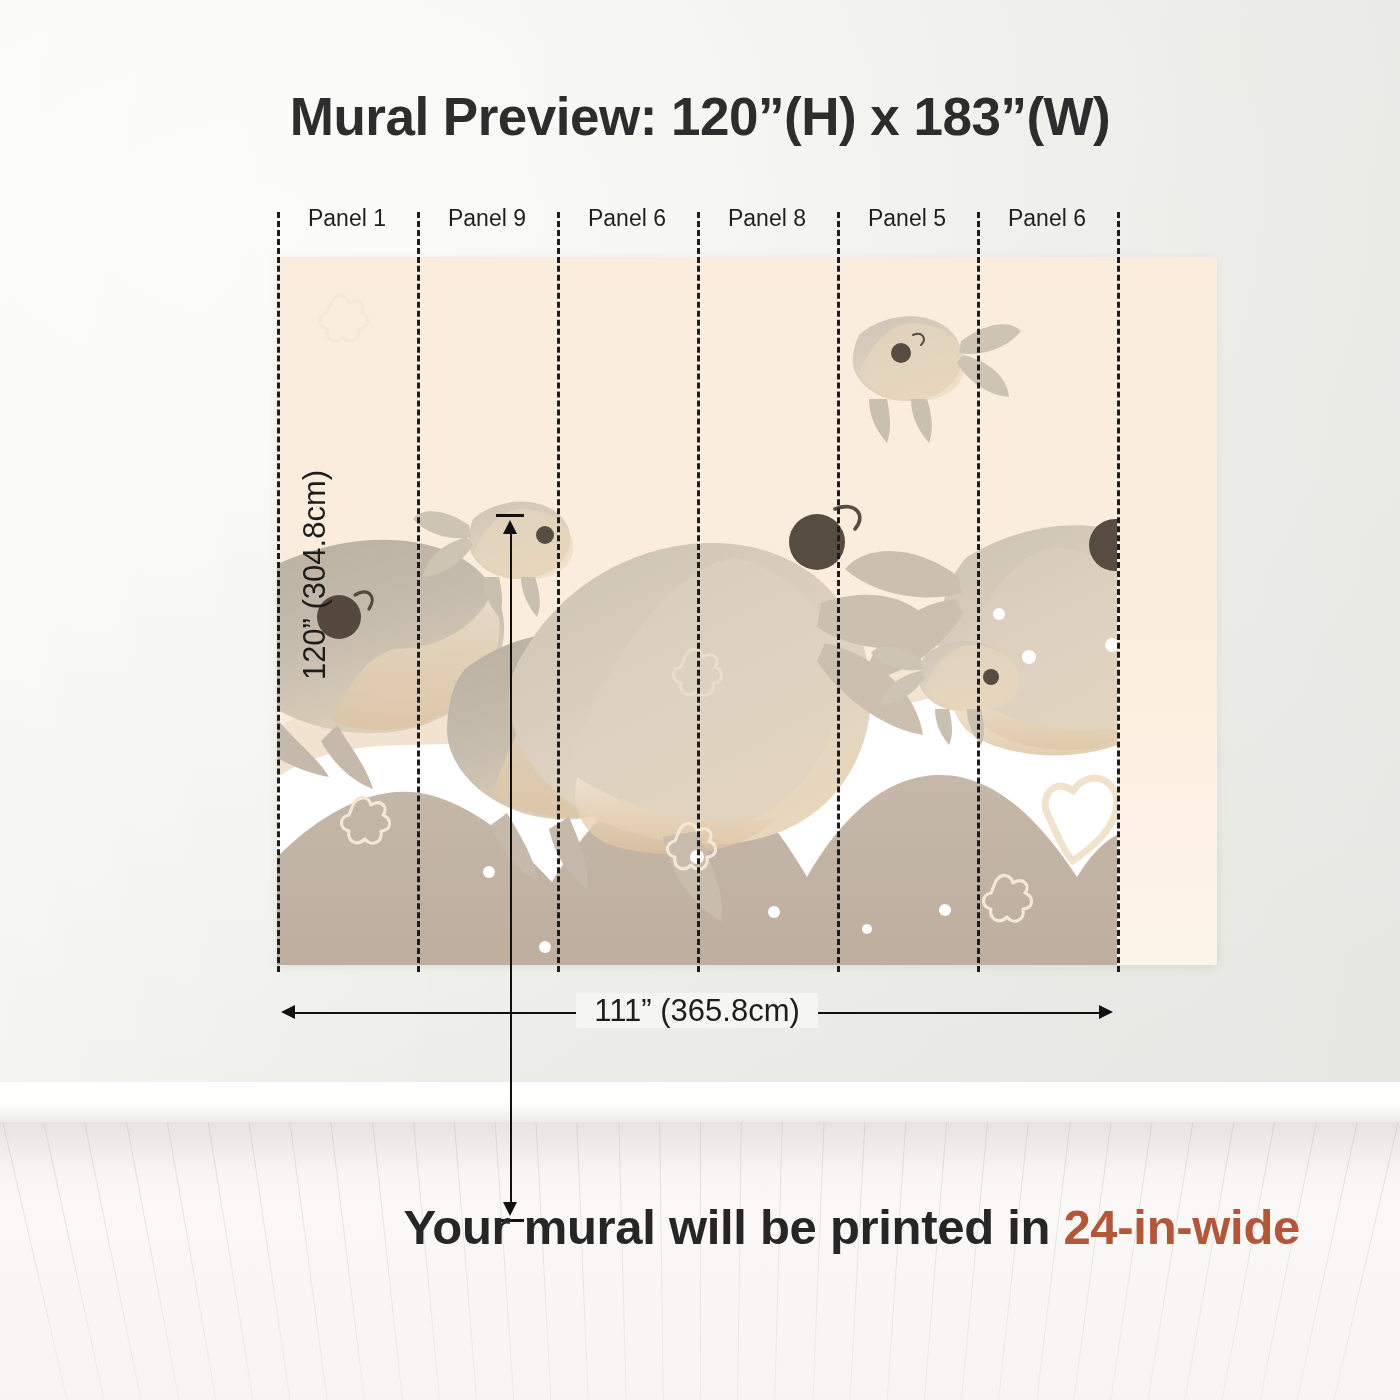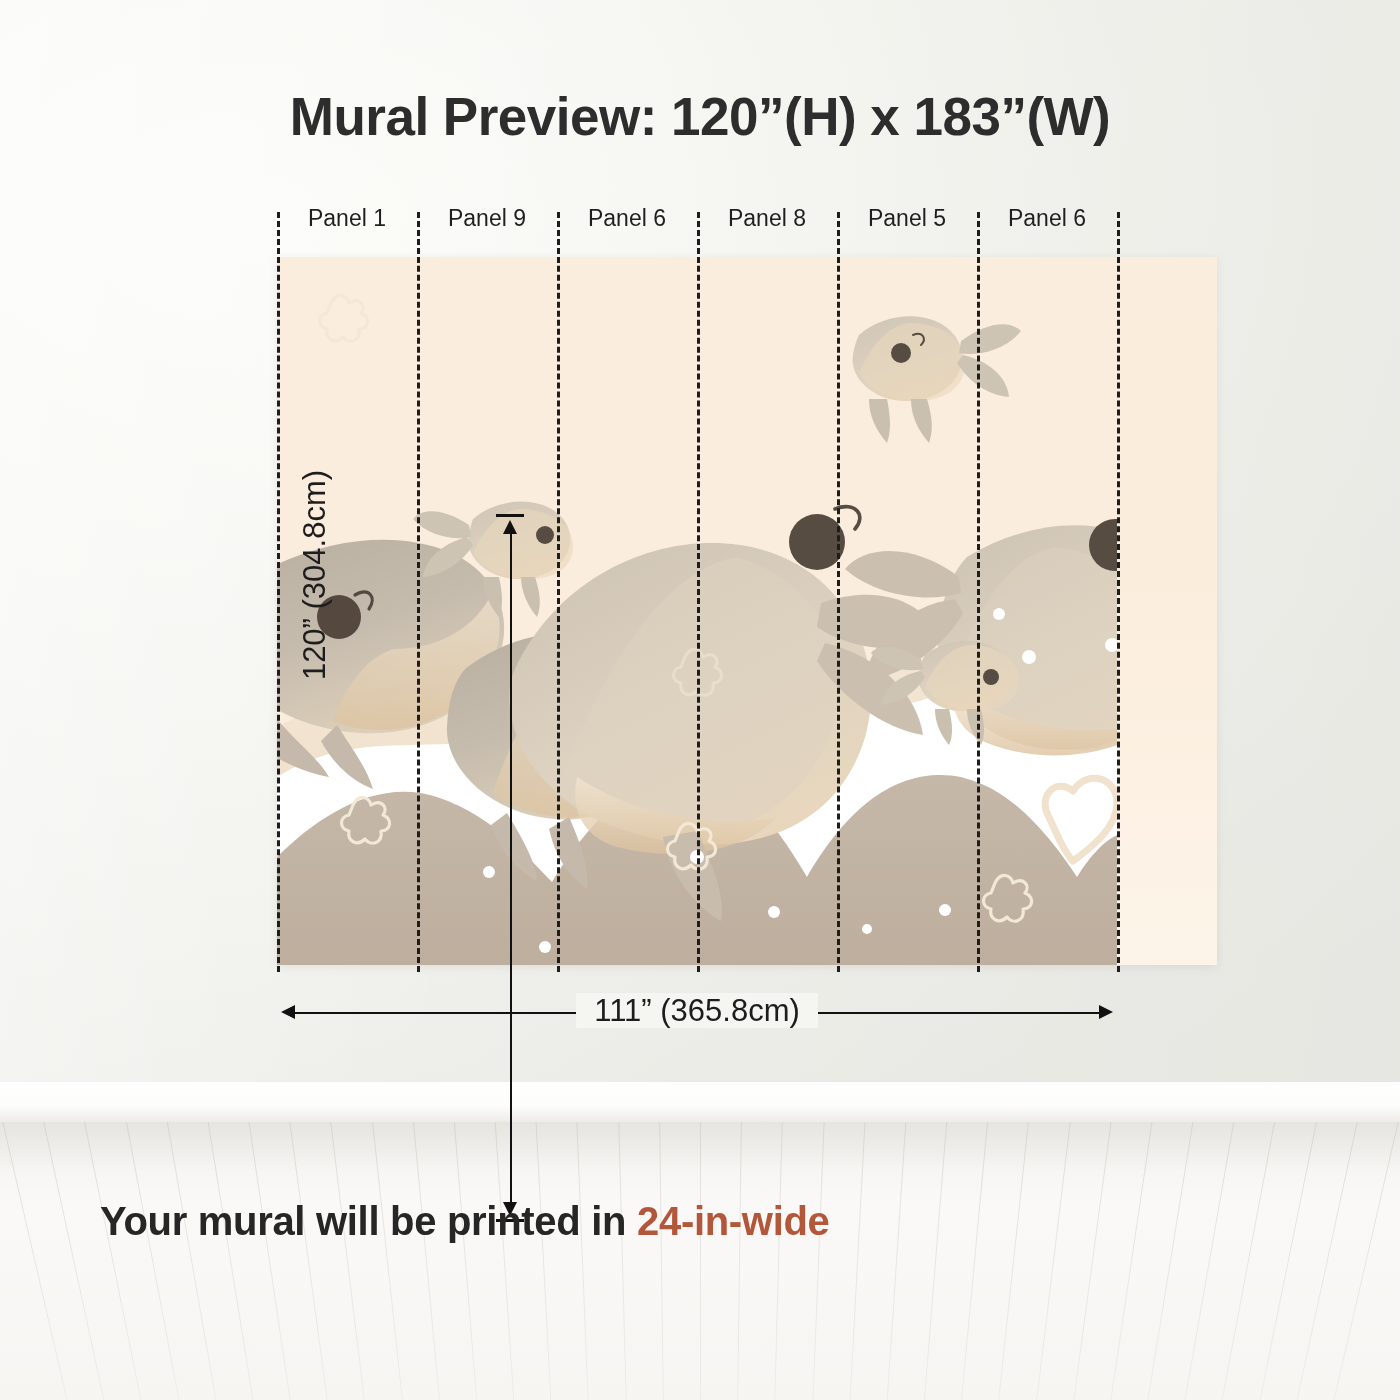--- a/index.html
+++ b/index.html
@@ -98,21 +98,21 @@
   #hdim .head.rt{right:4px;border-left:14px solid #111;}
   #hlabel{
     position:absolute;left:277px;top:993px;width:840px;text-align:center;
     font-size:31px;color:#1d1d1d;
   }
   #hlabel span{background:#f5f5f1;padding:0 18px;}
 
   
   #caption{
     position:absolute;left:100px;top:1196px;width:1200px;
-    text-align:left;font-size:40px;font-weight:bold;color:#262626;
+    text-align:right;font-size:49px;font-weight:bold;color:#262626;
     line-height:1.28;letter-spacing:-.3px;
   }
   #caption .accent{color:#b2573a;}
 </style>
 </head>
 <body>
 
 <div id="wall"></div>
 <div id="baseboard"></div>
 

